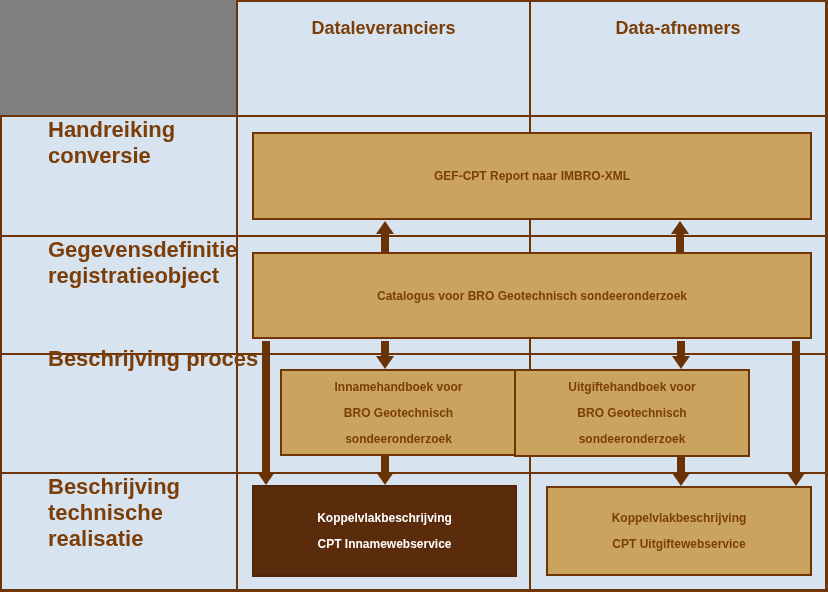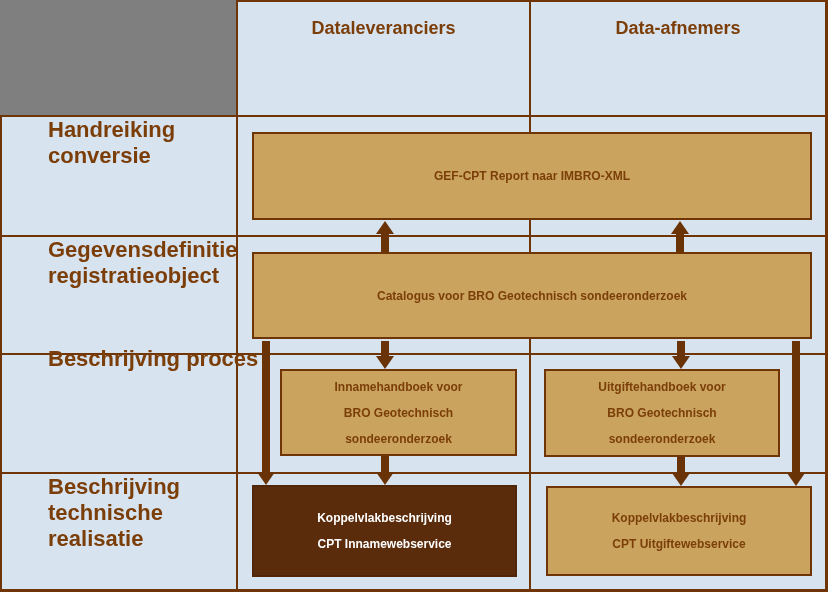--- a/index.html
+++ b/index.html
@@ -93,21 +93,21 @@
     <span>GEF-CPT Report naar IMBRO-XML</span>
   </div>
   <div class="box" style="left:252px;top:252px;width:560px;height:87px;">
     <span>Catalogus voor BRO Geotechnisch sondeeronderzoek</span>
   </div>
   <div class="box" style="left:280px;top:369px;width:237px;height:87px;padding:0 24px;">
     <span>Innamehandboek voor
 BRO Geotechnisch
 sondeeronderzoek</span>
   </div>
-  <div class="box" style="left:544px;top:369px;width:236px;height:88px;padding:0 12px;">
+  <div class="box" style="left:514px;top:369px;width:236px;height:88px;padding:0 12px;">
     <span>Uitgiftehandboek voor
 BRO Geotechnisch
 sondeeronderzoek</span>
   </div>
   <div class="box dark" style="left:252px;top:485px;width:265px;height:92px;">
     <span>Koppelvlakbeschrijving
 CPT Innamewebservice</span>
   </div>
   <div class="box" style="left:546px;top:486px;width:266px;height:90px;">
     <span>Koppelvlakbeschrijving

